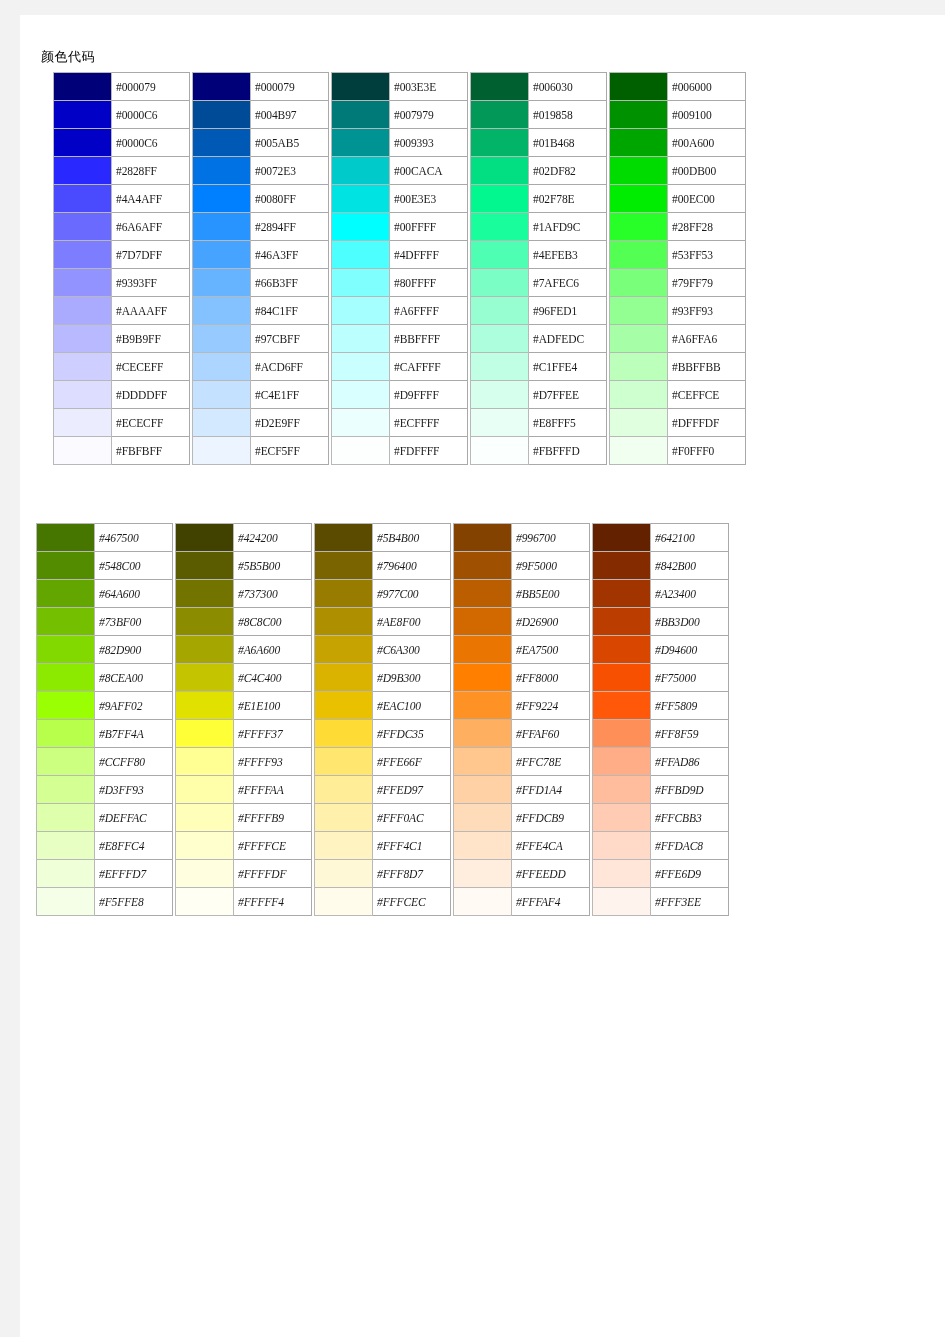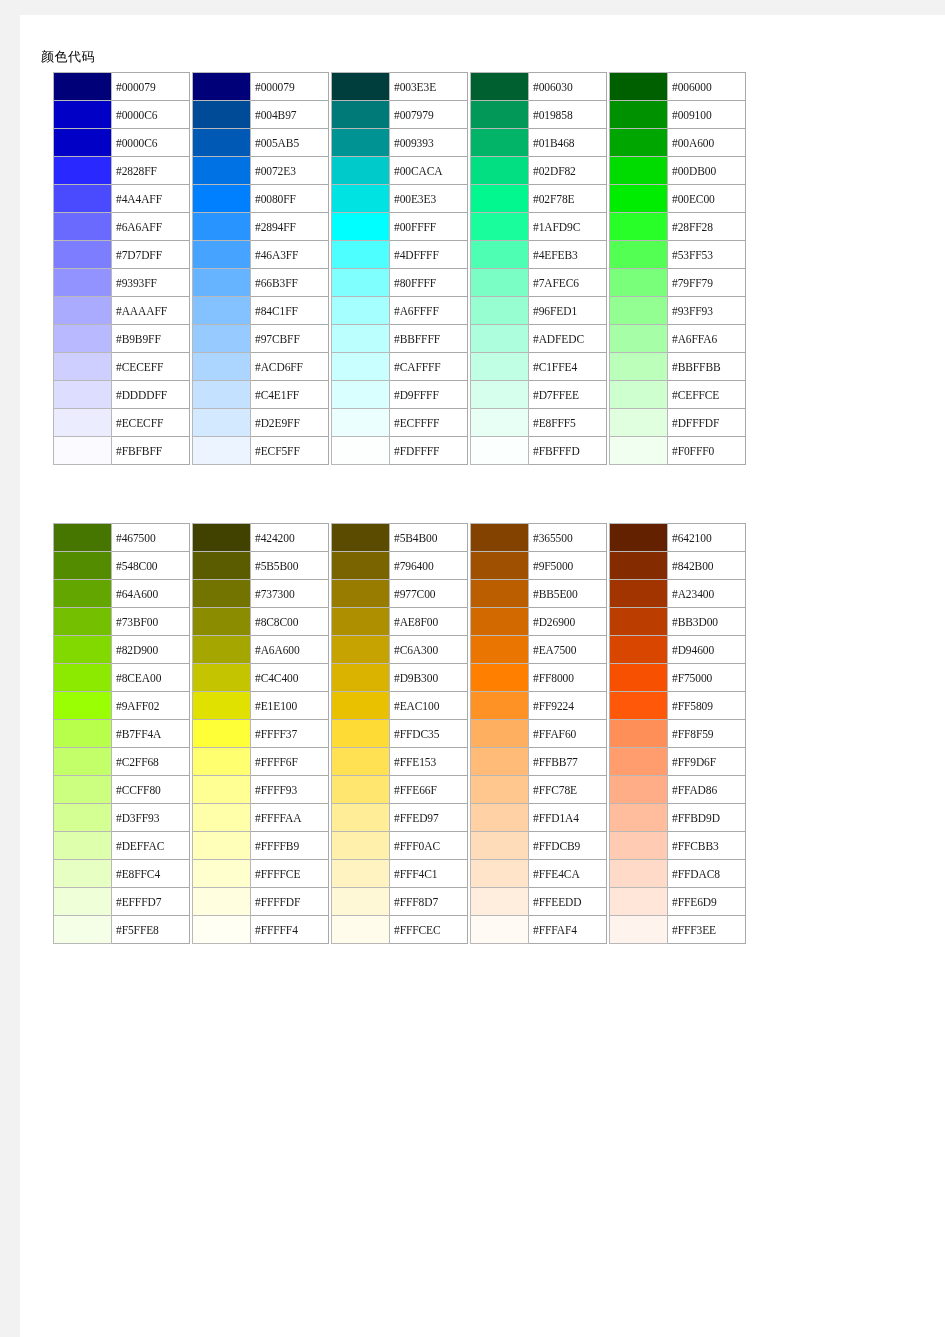--- a/index.html
+++ b/index.html
@@ -30,21 +30,21 @@
     color: #000000;
     letter-spacing: 0.5px;
     white-space: nowrap;
   }
   .color-table {
     position: absolute;
     border-collapse: collapse;
     table-layout: fixed;
   }
   #table-cool  { left: 33px; top: 57px; }
-  #table-warm  { left: 33px; top: 508px; }
+  #table-warm  { left: 16px; top: 508px; font-style: italic; }
 
   .color-table td {
     padding: 0;
     margin: 0;
     height: 27px;
     border: 1px solid #c0c0c0;
     vertical-align: middle;
   }
   td.swatch-cell {
     width: 57px;
@@ -302,21 +302,21 @@
           <td class="swatch-cell" title="#467500" style="background: rgb(70, 117, 0);"></td>
           <td class="code-cell">#467500</td>
           <td class="spacer-col"></td>
           <td class="swatch-cell" title="#424200" style="background: rgb(66, 66, 0);"></td>
           <td class="code-cell">#424200</td>
           <td class="spacer-col"></td>
           <td class="swatch-cell" title="#5B4B00" style="background: rgb(91, 75, 0);"></td>
           <td class="code-cell">#5B4B00</td>
           <td class="spacer-col"></td>
           <td class="swatch-cell" title="#844200" style="background: rgb(132, 66, 0);"></td>
-          <td class="code-cell">#365500</td>
+          <td class="code-cell">#996700</td>
           <td class="spacer-col"></td>
           <td class="swatch-cell" title="#642100" style="background: rgb(100, 33, 0);"></td>
           <td class="code-cell">#642100</td>
         </tr>
         <tr>
           <td class="swatch-cell" title="#548C00" style="background: rgb(84, 140, 0);"></td>
           <td class="code-cell">#548C00</td>
           <td class="spacer-col"></td>
           <td class="swatch-cell" title="#5B5B00" style="background: rgb(91, 91, 0);"></td>
           <td class="code-cell">#5B5B00</td>
@@ -418,36 +418,20 @@
           <td class="code-cell">#FFFF37</td>
           <td class="spacer-col"></td>
           <td class="swatch-cell" title="#FFDC35" style="background: rgb(255, 220, 53);"></td>
           <td class="code-cell">#FFDC35</td>
           <td class="spacer-col"></td>
           <td class="swatch-cell" title="#FFAF60" style="background: rgb(255, 175, 96);"></td>
           <td class="code-cell">#FFAF60</td>
           <td class="spacer-col"></td>
           <td class="swatch-cell" title="#FF8F59" style="background: rgb(255, 143, 89);"></td>
           <td class="code-cell">#FF8F59</td>
-        </tr>
-        <tr>
-          <td class="swatch-cell" title="#C2FF68" style="background: rgb(194, 255, 104);"></td>
-          <td class="code-cell">#C2FF68</td>
-          <td class="spacer-col"></td>
-          <td class="swatch-cell" title="#FFFF6F" style="background: rgb(255, 255, 111);"></td>
-          <td class="code-cell">#FFFF6F</td>
-          <td class="spacer-col"></td>
-          <td class="swatch-cell" title="#FFE153" style="background: rgb(255, 225, 83);"></td>
-          <td class="code-cell">#FFE153</td>
-          <td class="spacer-col"></td>
-          <td class="swatch-cell" title="#FFBB77" style="background: rgb(255, 187, 119);"></td>
-          <td class="code-cell">#FFBB77</td>
-          <td class="spacer-col"></td>
-          <td class="swatch-cell" title="#FF9D6F" style="background: rgb(255, 157, 111);"></td>
-          <td class="code-cell">#FF9D6F</td>
         </tr>
         <tr>
           <td class="swatch-cell" title="#CCFF80" style="background: rgb(204, 255, 128);"></td>
           <td class="code-cell">#CCFF80</td>
           <td class="spacer-col"></td>
           <td class="swatch-cell" title="#FFFF93" style="background: rgb(255, 255, 147);"></td>
           <td class="code-cell">#FFFF93</td>
           <td class="spacer-col"></td>
           <td class="swatch-cell" title="#FFE66F" style="background: rgb(255, 230, 111);"></td>
           <td class="code-cell">#FFE66F</td>

